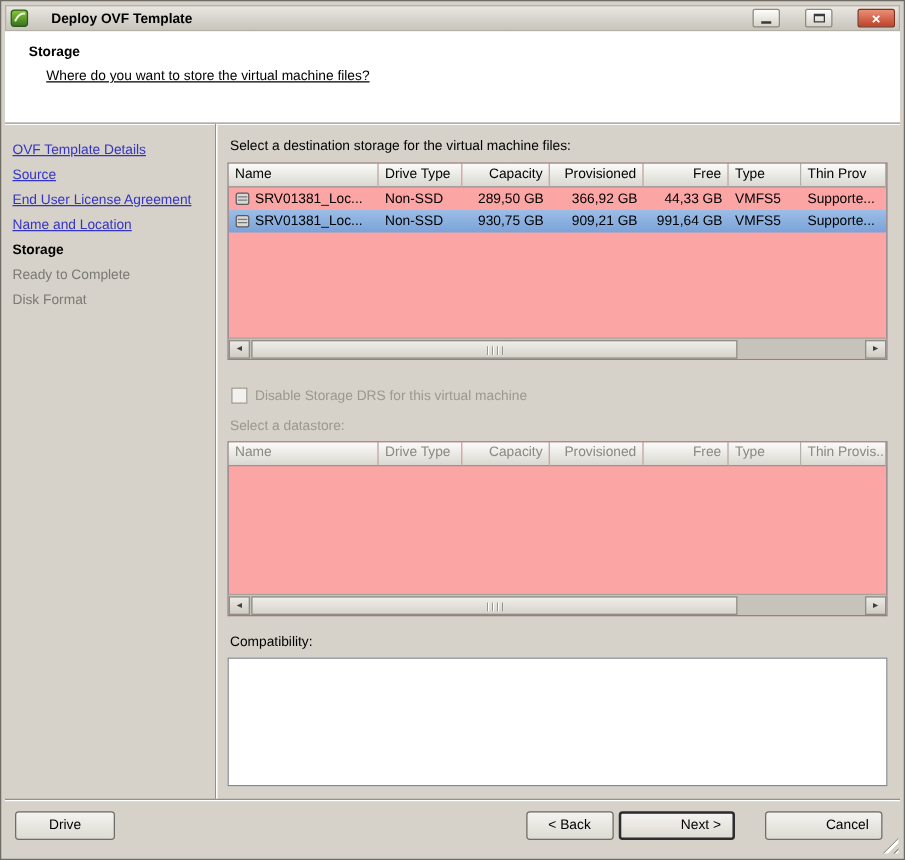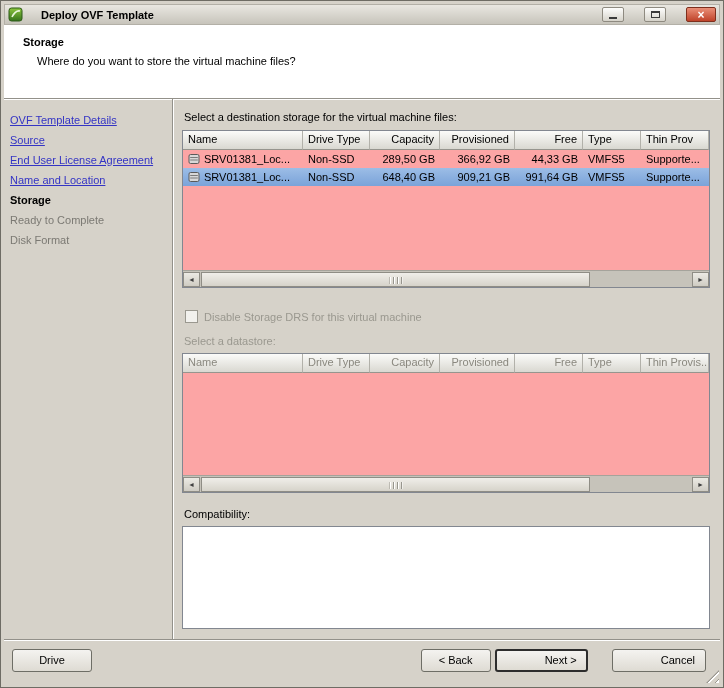--- a/index.html
+++ b/index.html
@@ -41,21 +41,21 @@
   .glyph-close { color: #fff; font-weight: bold; font-size: 12px; line-height: 10px; }
   
   .header {
     flex: 0 0 74px;
     background: #fff;
     border-bottom: 1px solid #93918a;
     box-shadow: 0 1px 0 #ffffff;
     padding: 11px 0 0 19px;
   }
   .header-title { font-weight: bold; margin-bottom: 7px; }
-  .header-subtitle { margin-left: 14px; }
+  .header-subtitle { margin-left: 14px; text-decoration: underline; }
   
   .bodyrow { flex: 1 1 auto; display: flex; min-height: 0; }
   .sidebar { flex: 0 0 168px; padding: 14px 4px 0 6px; }
   .vsep { flex: 0 0 2px; background: linear-gradient(to right, #93918a 0 1px, #ffffff 1px 2px); }
   .step { margin-bottom: 5px; line-height: 15px; white-space: nowrap; }
   .step.link { color: #3434c4; text-decoration: underline; cursor: pointer; }
   .step.current { font-weight: bold; color: #000; }
   .step.disabled { color: #7b7973; }
   .main { flex: 1 1 auto; padding: 12px 10px 0 8px; display: flex; flex-direction: column; min-width: 0; }
   .dest-label { margin: 0 0 7px 2px; }
@@ -243,21 +243,21 @@
           <div class="trow selected">
             <div class="cell col-name">
               <svg class="disk-icon" viewBox="0 0 12 12">
                 <rect x="1" y="1.5" width="10" height="9" rx="1.5" fill="#d8d8d8" stroke="#5a5a5a"></rect>
                 <line x1="2.2" y1="4.5" x2="9.8" y2="4.5" stroke="#7a7a7a"></line>
                 <line x1="2.2" y1="7" x2="9.8" y2="7" stroke="#7a7a7a"></line>
               </svg>
               <span>SRV01381_Loc...</span>
             </div>
             <div class="cell col-drive">Non-SSD</div>
-            <div class="cell col-cap">648,40 GB</div>
+            <div class="cell col-cap">930,75 GB</div>
             <div class="cell col-prov">909,21 GB</div>
             <div class="cell col-free">991,64 GB</div>
             <div class="cell col-type">VMFS5</div>
             <div class="cell col-thin">Supporte...</div>
           </div>
         </div>
         <div class="hscroll">
           <span class="sb-btn sb-left">◄</span>
           <span class="sb-thumb">
               <span class="sb-grip"></span>

